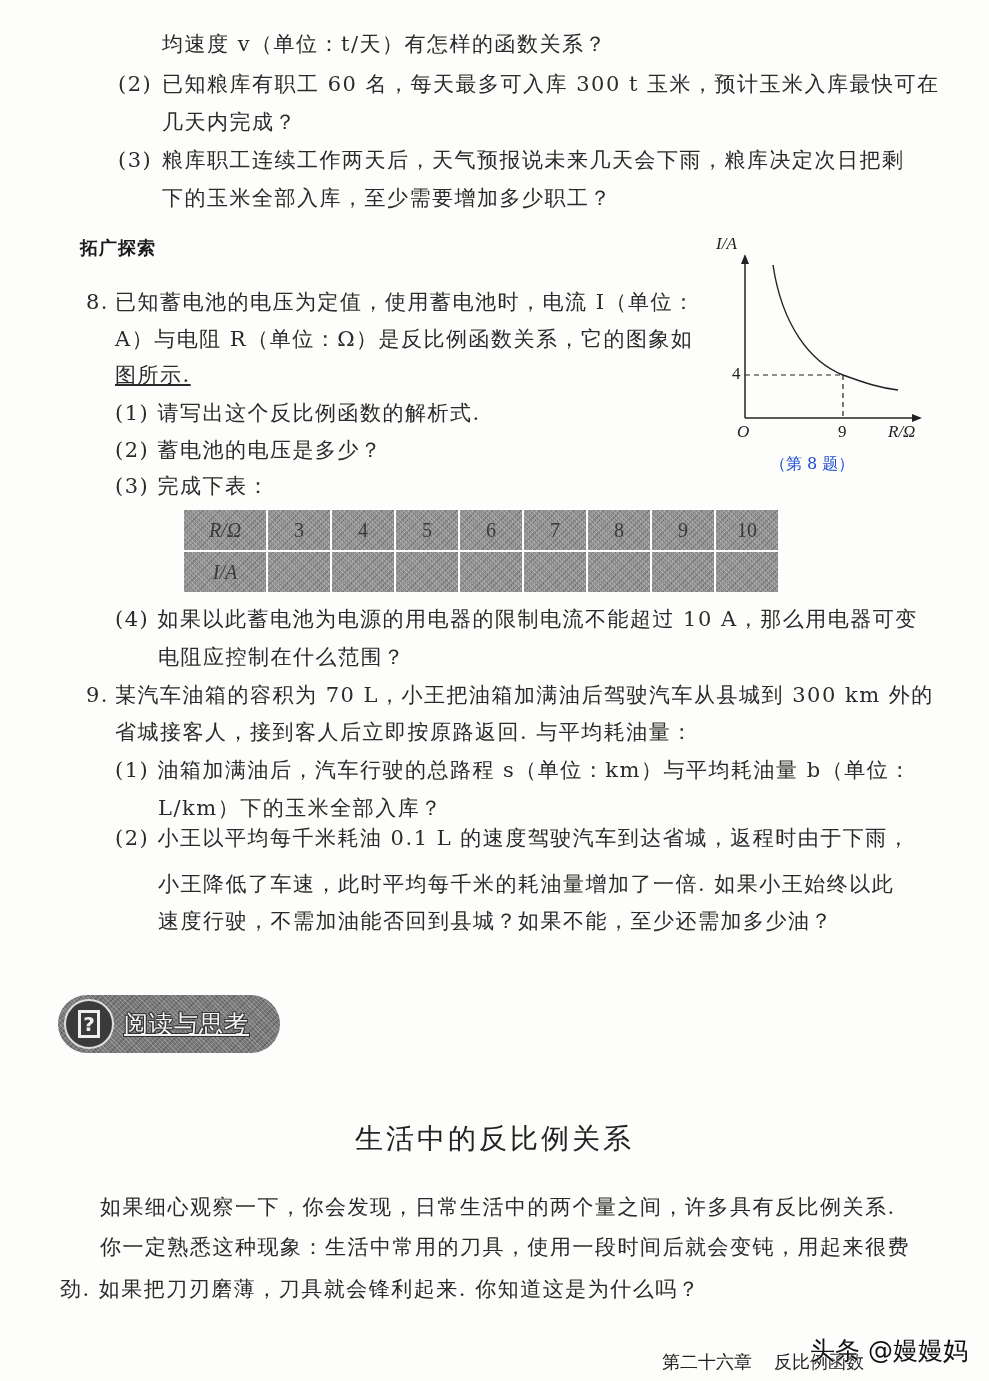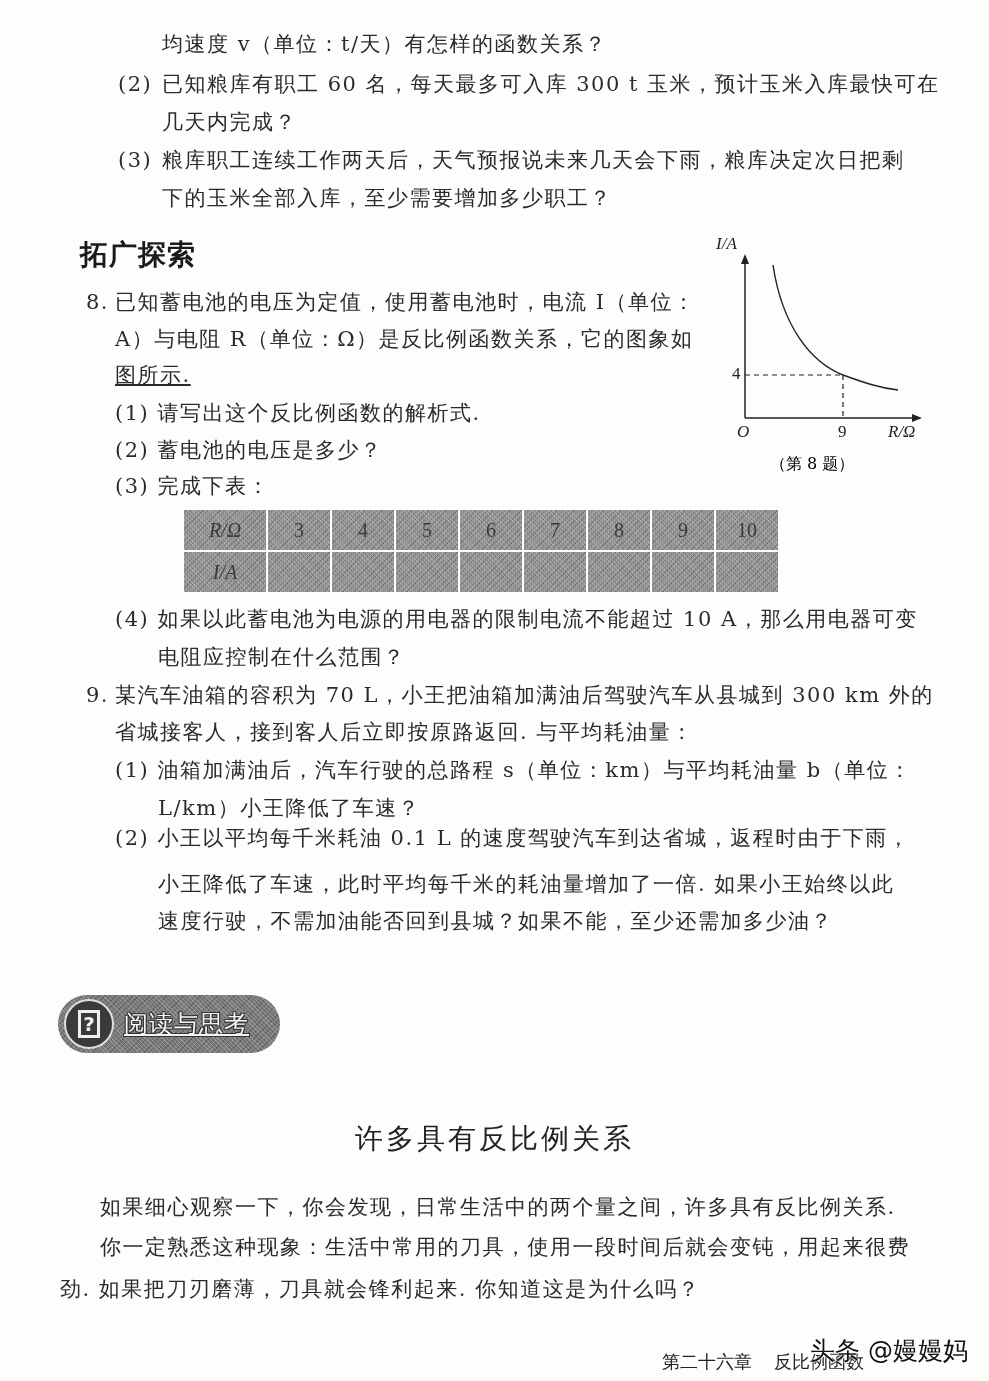--- a/index.html
+++ b/index.html
@@ -3,26 +3,26 @@
 <meta charset="utf-8">
 <style>
   html, body { margin: 0; padding: 0; }
   body {
     width: 989px; height: 1381px; position: relative; overflow: hidden;
     background: #fdfdfb;
     font-family: "DejaVu Serif", "Liberation Serif", serif;
     color: #2a2a2a;
   }
   .line { position: absolute; font-size: 21px; line-height: 28px; white-space: nowrap; letter-spacing: 1.5px; }
-  .heading { position: absolute; font-family: "DejaVu Sans", "Liberation Sans", sans-serif; font-weight: bold; font-size: 28px; letter-spacing: 1px; color: #1a1a1a; }
+  .heading { position: absolute; font-family: "DejaVu Sans", "Liberation Sans", sans-serif; font-weight: bold; font-size: 18px; letter-spacing: 1px; color: #1a1a1a; }
   .graph { position: absolute; left: 700px; top: 240px; width: 260px; height: 240px; }
   .graph svg { position: absolute; left: 0; top: 0; }
   .glabel { position: absolute; font-size: 17px; font-family: "Liberation Serif", serif; color: #222; }
   .gital { font-style: italic; }
-  .caption { position: absolute; font-size: 16px; color: #000000; }
+  .caption { position: absolute; font-size: 16px; color: #1d4ed8; }
   table.rtable {
     position: absolute; left: 182px; top: 508px; border-collapse: separate; border-spacing: 2px;
   }
   table.rtable td {
     width: 60px; height: 38px; text-align: center; font-size: 20px; color: #3a3a3a;
     background-color: #8c8c8c;
     background-image:
       repeating-linear-gradient(45deg, rgba(255,255,255,0.18) 0 1px, transparent 1px 3px),
       repeating-linear-gradient(-45deg, rgba(0,0,0,0.18) 0 1px, transparent 1px 4px),
       repeating-linear-gradient(90deg, rgba(255,255,255,0.12) 0 1px, transparent 1px 2px);
@@ -125,33 +125,33 @@
 </tbody>
   </table>
 
 <div class="line" style="left:115px; top:605px;">(4) 如果以此蓄电池为电源的用电器的限制电流不能超过 10 A，那么用电器可变</div>
 <div class="line" style="left:158px; top:643px;">电阻应控制在什么范围？</div>
 
 <div class="line" style="left:86px; top:681px;">9.</div>
 <div class="line" style="left:115px; top:681px;">某汽车油箱的容积为 70 L，小王把油箱加满油后驾驶汽车从县城到 300 km 外的</div>
 <div class="line" style="left:115px; top:718px;">省城接客人，接到客人后立即按原路返回. 与平均耗油量：</div>
 <div class="line" style="left:115px; top:756px;">(1) 油箱加满油后，汽车行驶的总路程 s（单位：km）与平均耗油量 b（单位：</div>
-<div class="line" style="left:158px; top:794px;">L/km）小王降低了车速？</div>
+<div class="line" style="left:158px; top:794px;">L/km）下的玉米全部入库？</div>
 <div class="line" style="left:115px; top:824px;">(2) 小王以平均每千米耗油 0.1 L 的速度驾驶汽车到达省城，返程时由于下雨，</div>
 <div class="line" style="left:158px; top:870px;">小王降低了车速，此时平均每千米的耗油量增加了一倍. 如果小王始终以此</div>
 <div class="line" style="left:158px; top:907px;">速度行驶，不需加油能否回到县城？如果不能，至少还需加多少油？</div>
 
 <div class="banner">
   <div class="banner-icon">
     <span>?</span>
   </div>
   <div class="banner-text">阅读与思考</div>
 </div>
 
-<div class="title">许多具有反比例关系</div>
+<div class="title">生活中的反比例关系</div>
 <div class="line" style="left:100px; top:1193px;">如果细心观察一下，你会发现，日常生活中的两个量之间，许多具有反比例关系.</div>
 <div class="line" style="left:100px; top:1233px;">你一定熟悉这种现象：生活中常用的刀具，使用一段时间后就会变钝，用起来很费</div>
 <div class="line" style="left:60px; top:1275px;">劲. 如果把刀刃磨薄，刀具就会锋利起来. 你知道这是为什么吗？</div>
 
 <div class="footer">
   <span class="chap">第二十六章</span><span>反比例函数</span>
 </div>
 <div class="watermark">头条 @嫚嫚妈</div>
 
 </body></html>

